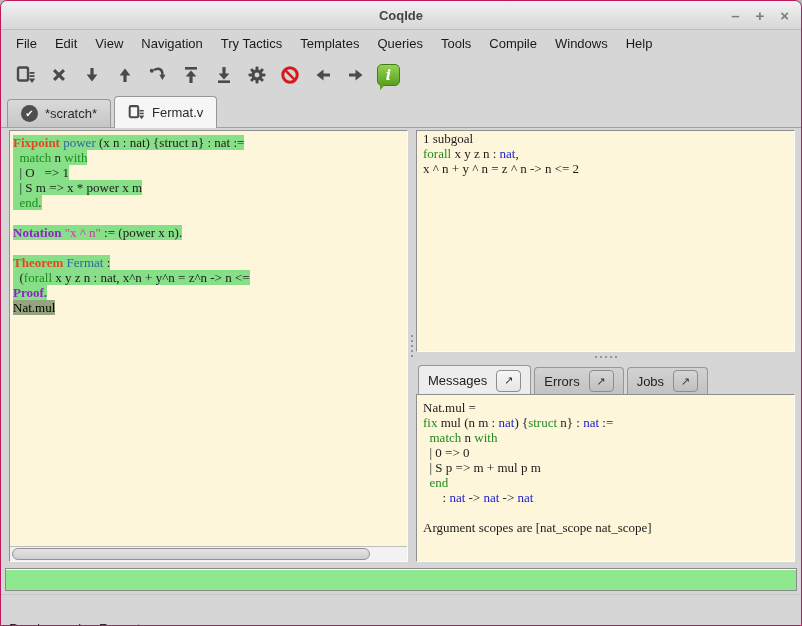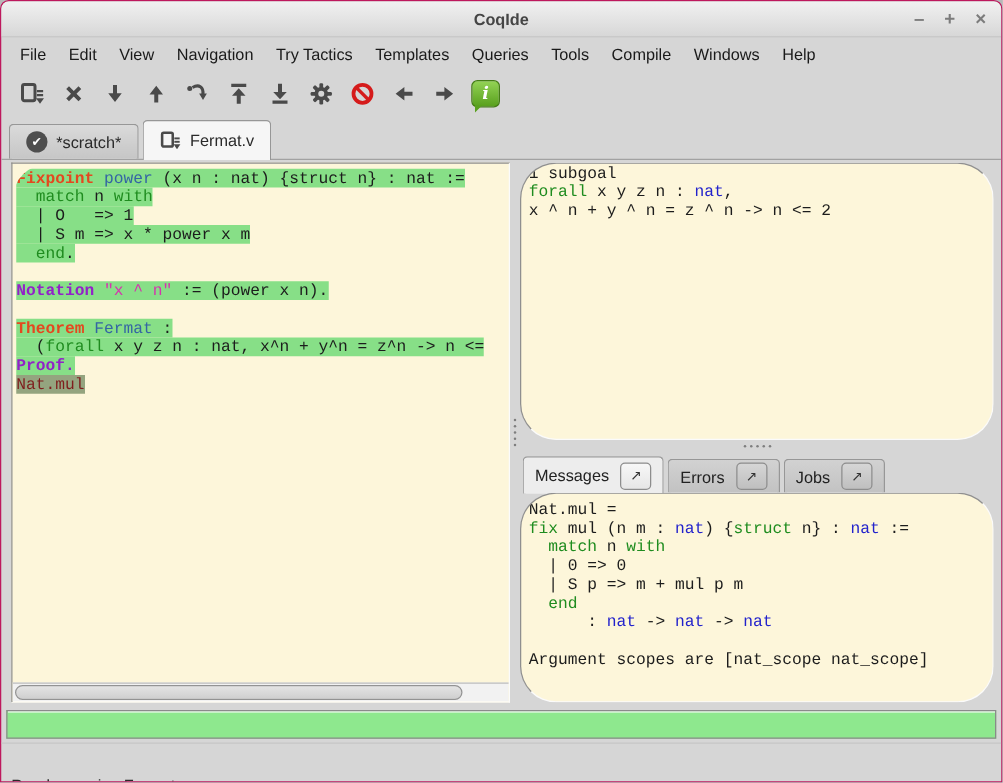--- a/index.html
+++ b/index.html
@@ -50,32 +50,32 @@
   .msg-tab{height:26px;display:flex;align-items:center;gap:9px;padding:0 9px;
     border:1px solid #979797;border-bottom:none;border-radius:4px 4px 0 0;
     background:linear-gradient(#d2d2d2,#c2c2c2);margin-right:3px;font-size:13px;color:#222;}
   .msg-tab.active{background:#ededed;height:29px;margin-bottom:-1px;}
   .detach-btn{width:23px;height:20px;border:1px solid #8d8d8d;border-radius:4px;
     background:linear-gradient(#d6d6d6,#bfbfbf);display:flex;align-items:center;justify-content:center;
     font-size:11px;color:#333;}
   .msg-tab.active .detach-btn{background:linear-gradient(#f7f7f7,#e6e6e6);}
   .messages-pane{flex:1;padding:5px 6px;}
   
-  .code{font-family:Liberation Mono, monospace;font-size:13px;line-height:15px;color:#1c1c1c;border-radius:29px;}
+  .code{font-family:Liberation Serif, serif;font-size:13px;line-height:15px;color:#1c1c1c;}
   .code-line{height:15px;white-space:pre;}
   .code-line .hl{background:#87df87;}
   .code-line .sel{background:#94a47f;}
   .tk-plain{color:#1c1c1c}
   .tk-vernac{color:#e4481f;font-weight:bold}
   .tk-ident{color:#3465a4}
   .tk-kw{color:#1f8c1f}
   .tk-notation{color:#9222c8;font-weight:bold}
   .tk-string{color:#d633ae}
   .tk-type{color:#2222cc}
-  .tk-selplain{color:#7f1d1d}
+  .tk-selplain{color:#000000}
   
   .progress{height:21px;flex:0 0 21px;margin:4px 4px 3px 4px;border:1px solid #8a8a8a;
     background:#8ee88e;box-shadow:inset 0 1px 0 #ffffff;}
   .statusbar{height:30px;flex:0 0 30px;display:flex;align-items:center;padding:0 8px;
     border-top:1px solid #c6c6c6;font-size:13px;color:#2a2a2a;}
   .status-left{flex:1;margin-top:36px;}
   .status-right{display:flex;align-items:center;}
   .lbl{margin-left:10px;}
   .val{margin-left:7px;}
   .coq-box{width:150px;height:23px;border:1px solid #9a9a9a;background:#e3e3e3;border-radius:2px;

